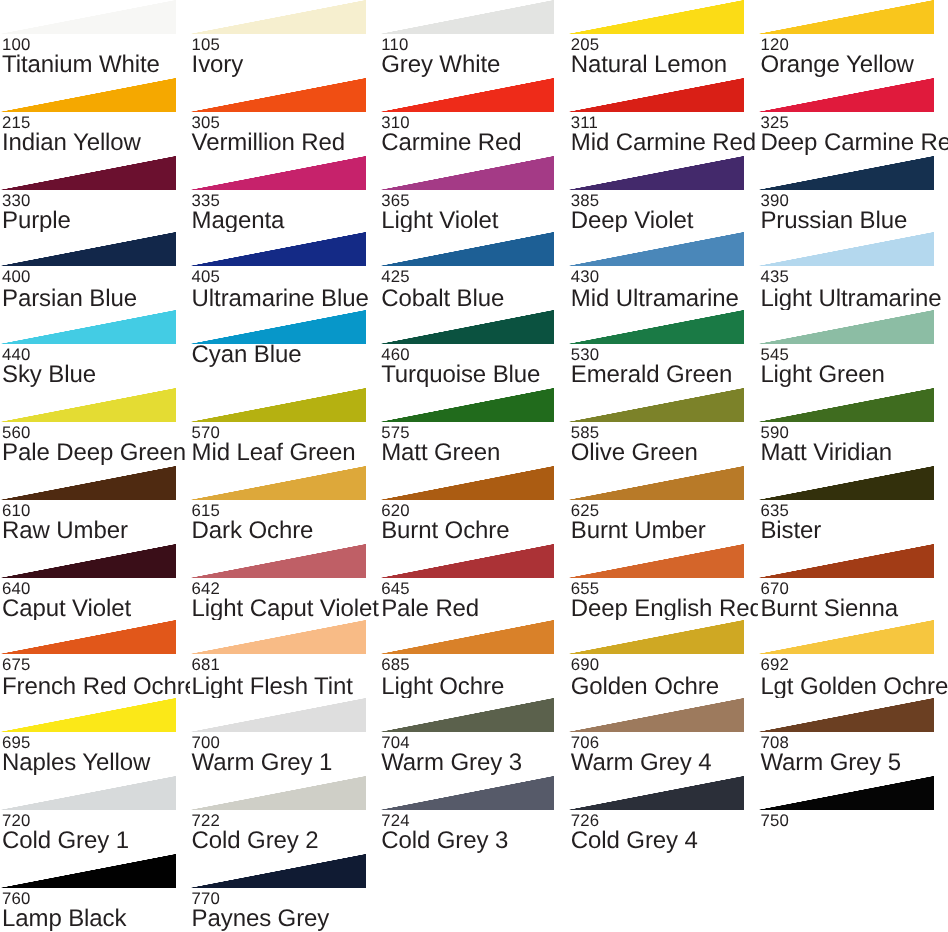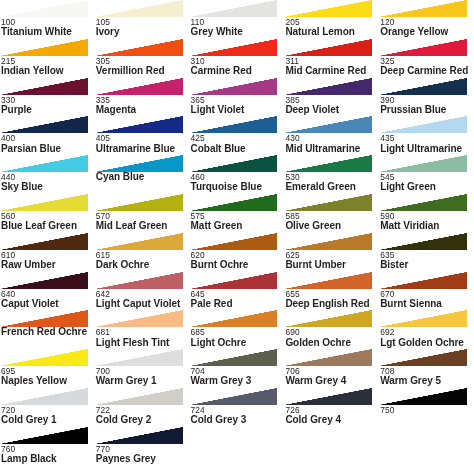--- a/index.html
+++ b/index.html
@@ -46,25 +46,24 @@
     padding-left: 1px;
     line-height: 10.2px;
   }
   .swatch-code {
     font-size: 8.4px;
     letter-spacing: 0.1px;
     white-space: nowrap;
     color: #231f20;
   }
   .swatch-name {
-    font-size: 10px;
+    font-size: 12px;
     letter-spacing: -0.05px;
     white-space: nowrap;
     color: #231f20;
-    font-weight: bold;
   }
 </style>
 </head>
 <body>
 
 <div id="chart-grid">
     <div class="swatch-cell">
       <div class="swatch-band">
         <div class="tri" style="background: linear-gradient(to right bottom, rgb(255, 255, 255) 0%, rgb(255, 255, 255) 49.6%, rgb(247, 247, 245) 50.2%, rgb(247, 247, 245) 100%);"></div>
       </div>
@@ -287,21 +286,21 @@
         <div class="swatch-code">545</div>
         <div class="swatch-name">Light Green</div>
       </div>
     </div>
     <div class="swatch-cell">
       <div class="swatch-band">
         <div class="tri" style="background: linear-gradient(to right bottom, rgb(255, 255, 255) 0%, rgb(255, 255, 255) 49.6%, rgb(228, 220, 51) 50.2%, rgb(228, 220, 51) 100%);"></div>
       </div>
       <div class="swatch-label">
         <div class="swatch-code">560</div>
-        <div class="swatch-name">Blue Leaf Green</div>
+        <div class="swatch-name">Pale Deep Green</div>
       </div>
     </div>
     <div class="swatch-cell">
       <div class="swatch-band">
         <div class="tri" style="background: linear-gradient(to right bottom, rgb(255, 255, 255) 0%, rgb(255, 255, 255) 49.6%, rgb(181, 177, 17) 50.2%, rgb(181, 177, 17) 100%);"></div>
       </div>
       <div class="swatch-label">
         <div class="swatch-code">570</div>
         <div class="swatch-name">Mid Leaf Green</div>
       </div>
@@ -421,20 +420,21 @@
       <div class="swatch-label">
         <div class="swatch-code">670</div>
         <div class="swatch-name">Burnt Sienna</div>
       </div>
     </div>
     <div class="swatch-cell">
       <div class="swatch-band">
         <div class="tri" style="background: linear-gradient(to right bottom, rgb(255, 255, 255) 0%, rgb(255, 255, 255) 49.6%, rgb(225, 87, 26) 50.2%, rgb(225, 87, 26) 100%);"></div>
       </div>
       <div class="swatch-label">
+        <div class="swatch-code">675</div>
         <div class="swatch-name">French Red Ochre</div>
       </div>
     </div>
     <div class="swatch-cell">
       <div class="swatch-band">
         <div class="tri" style="background: linear-gradient(to right bottom, rgb(255, 255, 255) 0%, rgb(255, 255, 255) 49.6%, rgb(248, 187, 134) 50.2%, rgb(248, 187, 134) 100%);"></div>
       </div>
       <div class="swatch-label">
         <div class="swatch-code">681</div>
         <div class="swatch-name">Light Flesh Tint</div>

